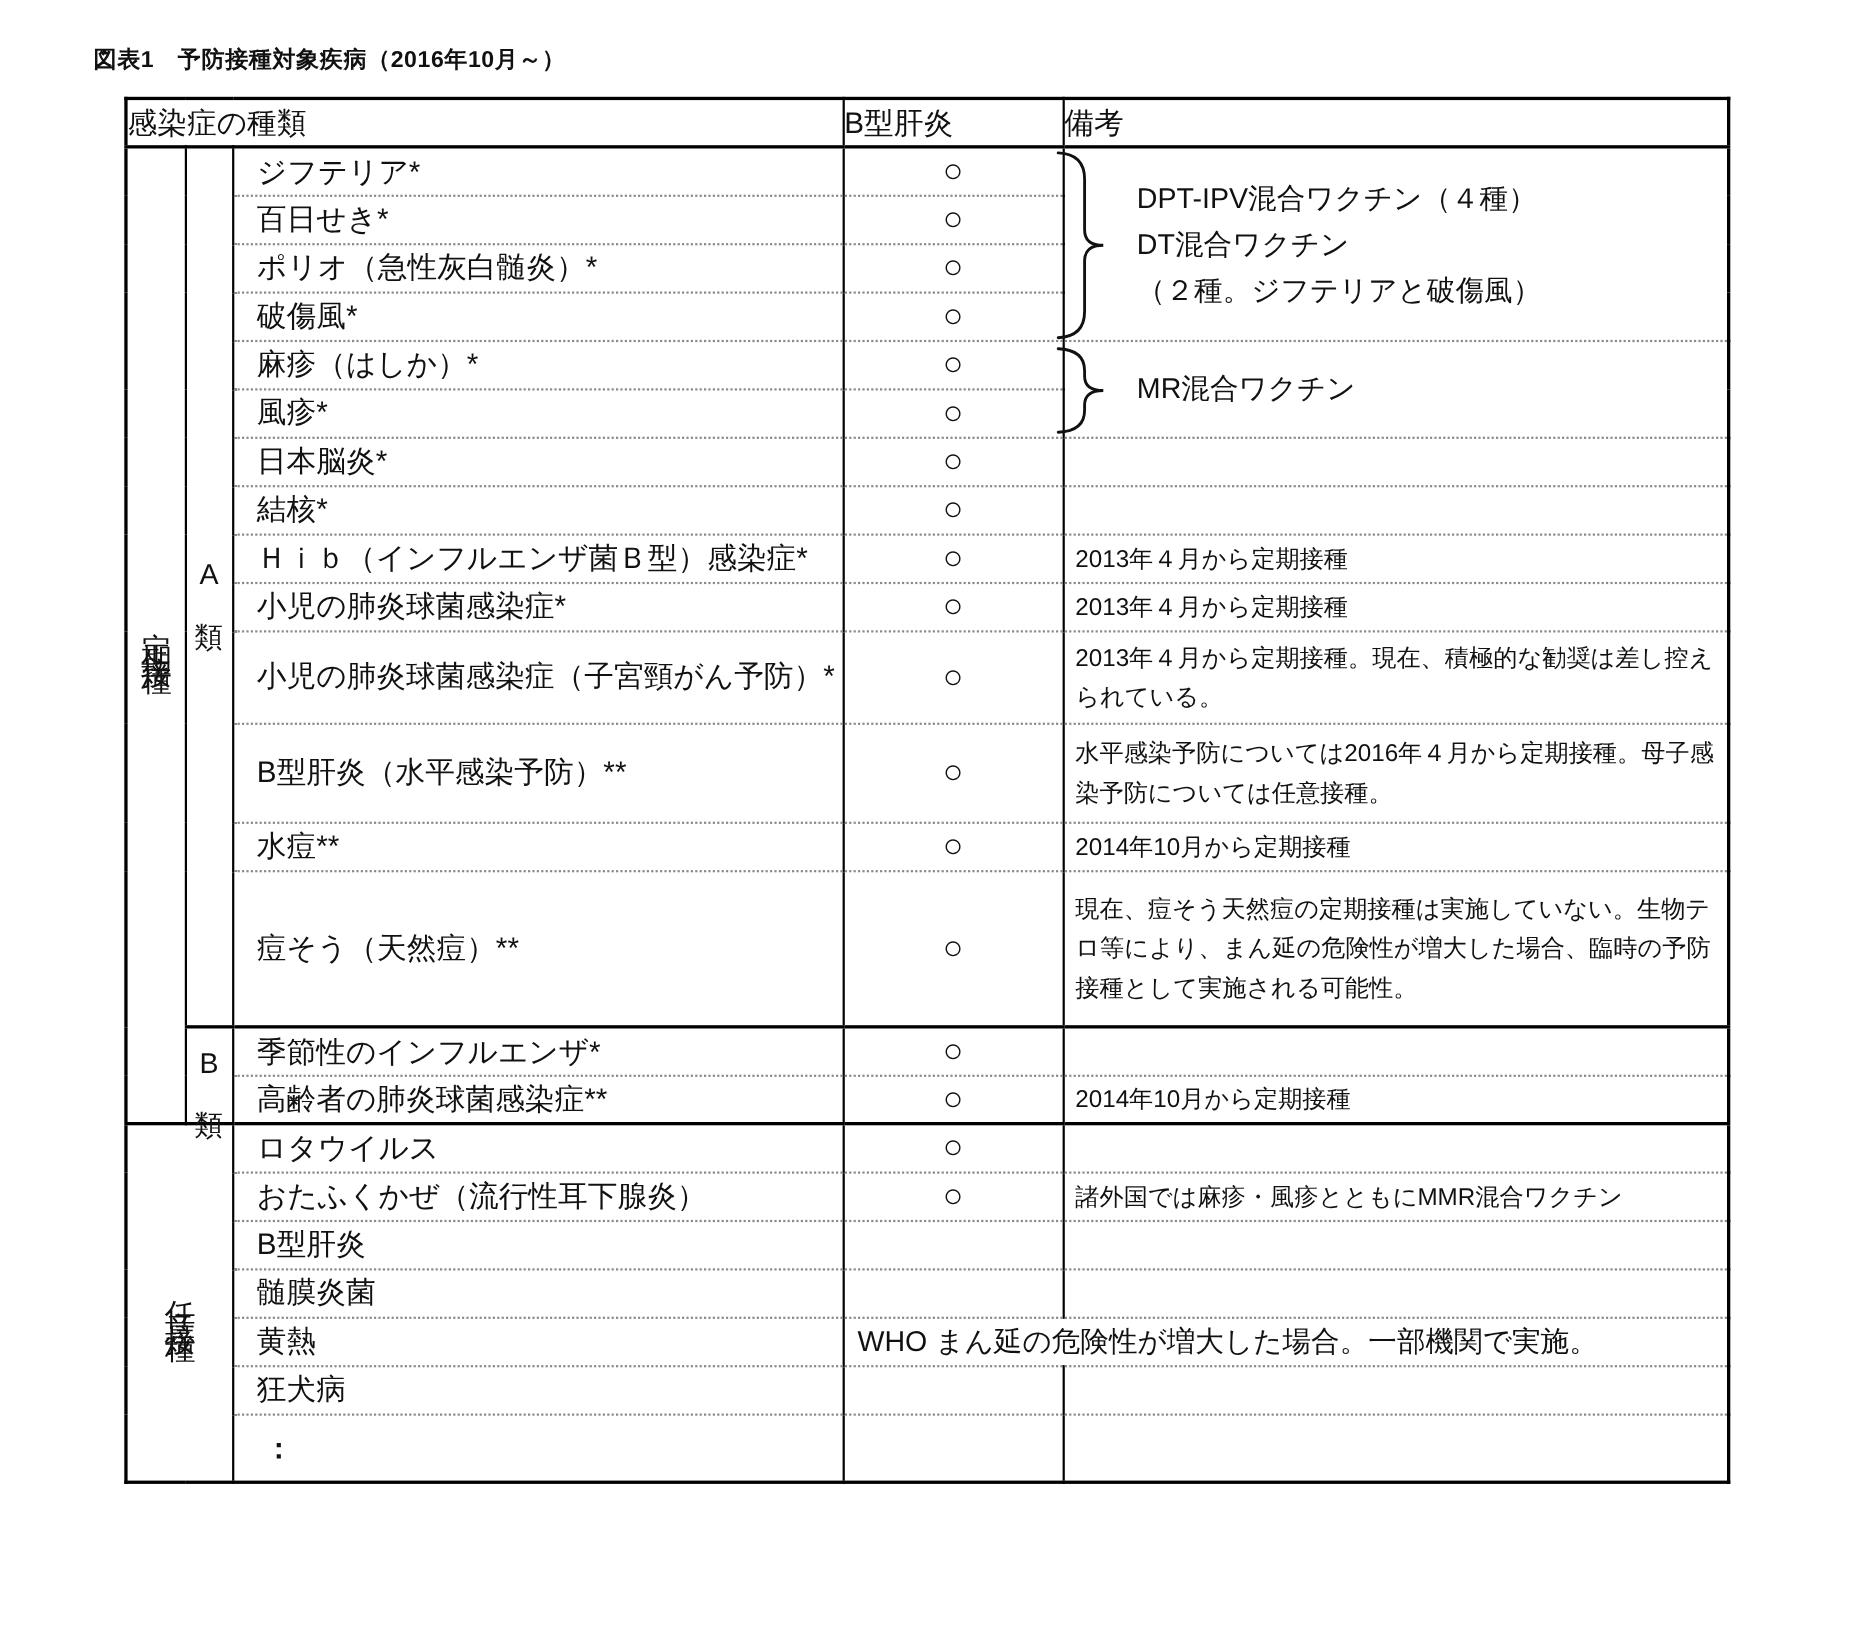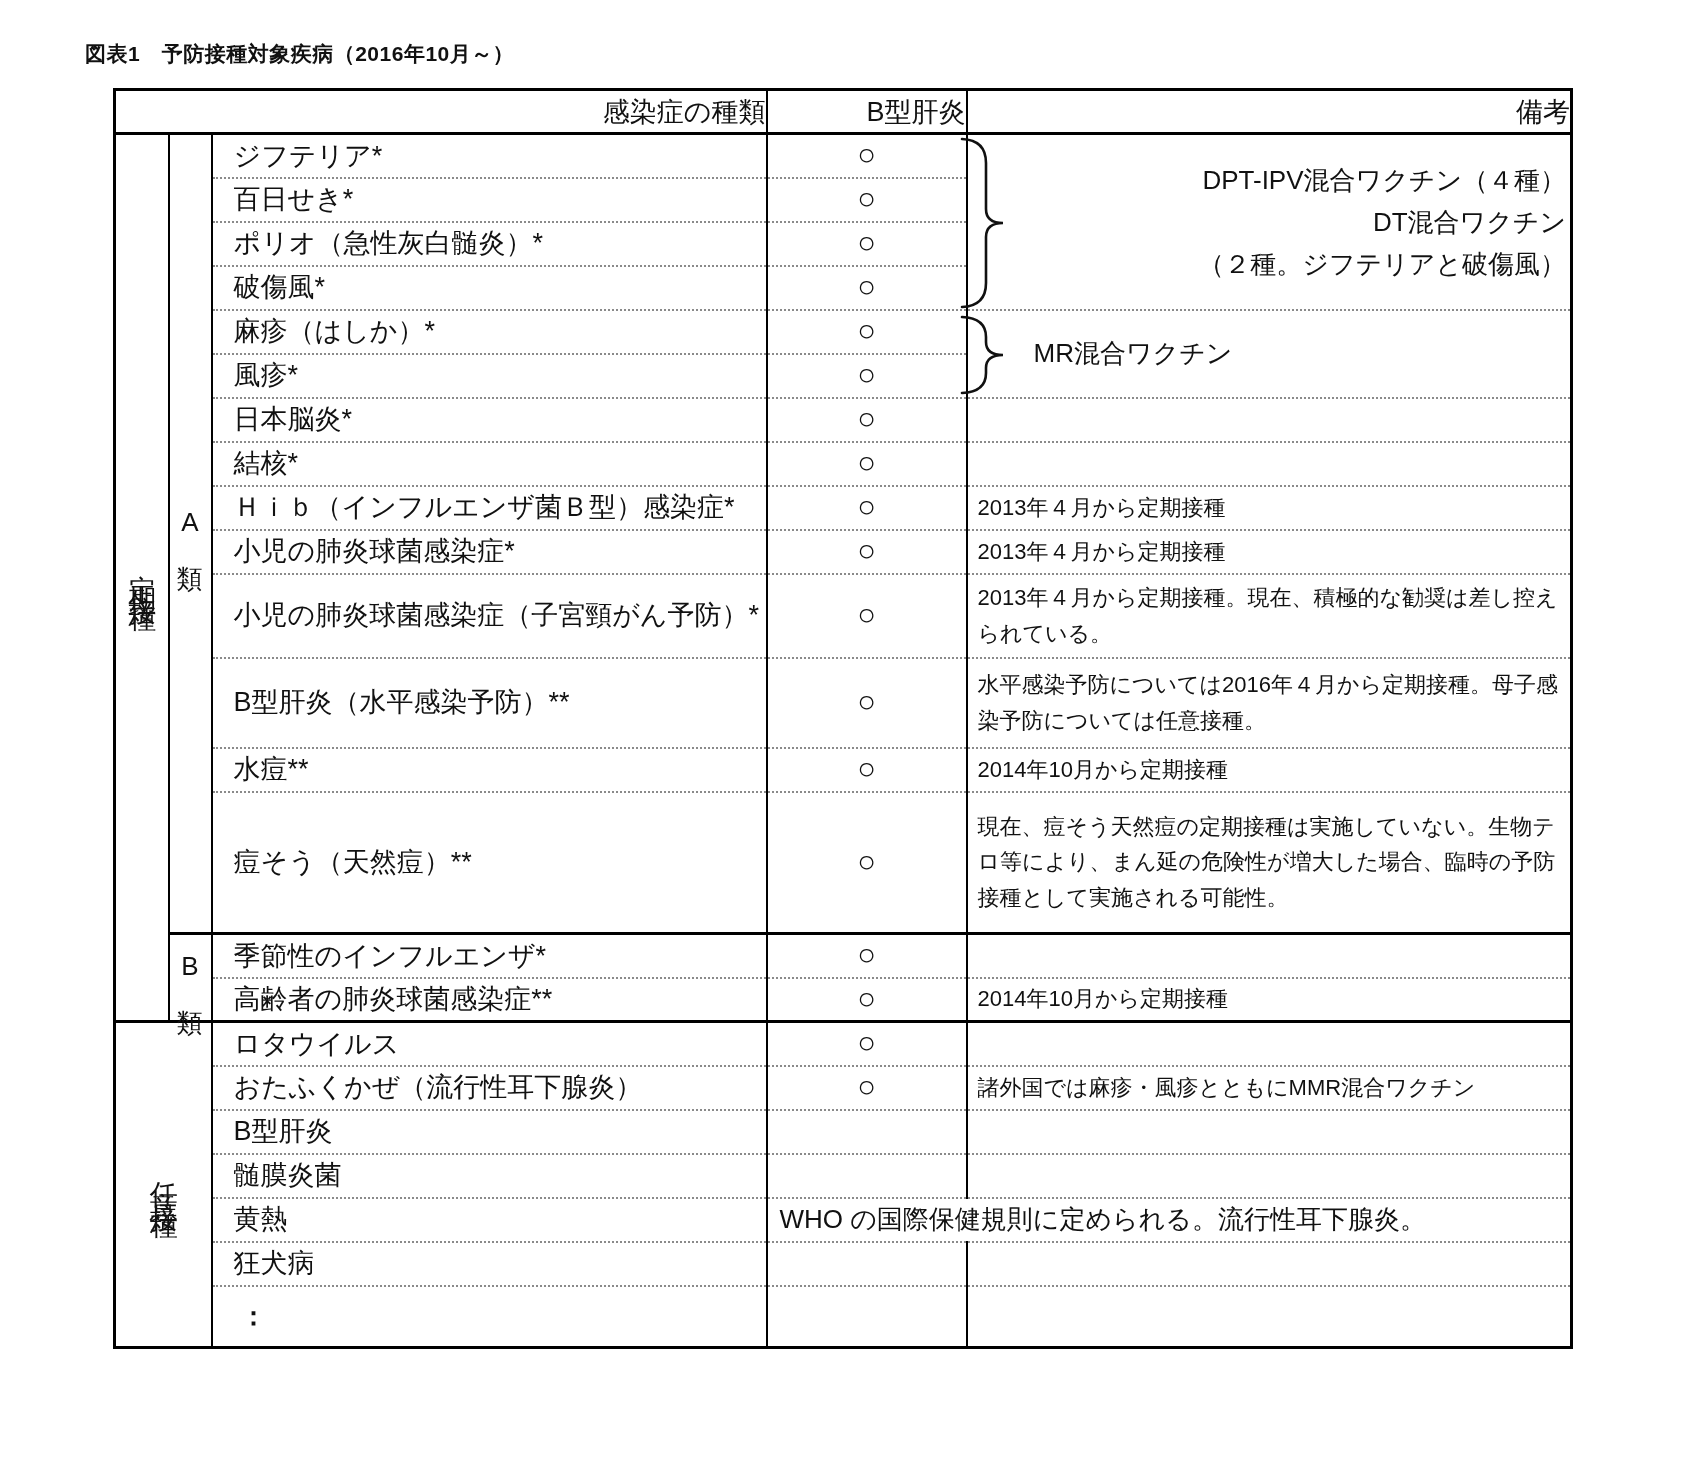--- a/index.html
+++ b/index.html
@@ -12,21 +12,21 @@
     font-size:21px;font-weight:600;letter-spacing:.5px;
   }
   table.vax{
     border-collapse:collapse;table-layout:fixed;
     width:1457px;margin-left:113px;
     border:3px solid #000;
   }
   th,td{padding:0;vertical-align:middle;overflow:visible;}
   thead tr{height:44px;}
   th{
-    font-size:27px;font-weight:400;text-align:right;
+    font-size:27px;font-weight:400;text-align:left;
     border-left:2px solid #000;border-bottom:3px solid #000;
   }
   tbody tr{height:44px;}
   tr.rh84{height:84px;}
   tr.rh90{height:90px;}
   tr.rh142{height:142px;}
   tr.rh62{height:62px;}
   tbody td{
     border-left:2px solid #000;
     border-top:2px dotted #8a8a8a;
@@ -43,21 +43,21 @@
   .vtext{
     writing-mode:vertical-rl;text-orientation:upright;
     display:inline-block;line-height:1;
     font-size:28px;letter-spacing:11px;
   }
   .vtext.small{font-size:26px;letter-spacing:8px;}
   td.brace-cell{position:relative;padding:0 4px 0 66px;font-size:26px;}
   svg.brace{position:absolute;left:-9px;overflow:visible;}
   svg.brace.b1{top:2px;}
   svg.brace.b2{top:4px;}
-  .brace-lines div{line-height:42px;white-space:nowrap;text-align:right;}
+  .brace-lines div{line-height:42px;white-space:nowrap;}
 </style>
 </head>
 <body>
 
 <div class="doc-title">図表1　予防接種対象疾病（2016年10月～）</div>
 
 <table class="vax">
   <colgroup>
     <col style="width:54px">
       <col style="width:43px">
@@ -182,21 +182,21 @@
       <td class="who"><span class="circ"></span></td>
       <td class="remark"></td>
     </tr>
     <tr>
       <td class="disease">髄膜炎菌</td>
       <td class="who"><span class="circ"></span></td>
       <td class="remark"></td>
     </tr>
     <tr>
       <td class="disease">黄熱</td>
-      <td class="remark-merged" colspan="2">WHO の国際保健規則に定められる。流行性耳下腺炎。</td>
+      <td class="remark-merged" colspan="2">WHO まん延の危険性が増大した場合。一部機関で実施。</td>
     </tr>
     <tr>
       <td class="disease">狂犬病</td>
       <td class="who"><span class="circ"></span></td>
       <td class="remark"></td>
     </tr>
     <tr class="rh62">
       <td class="disease colon">：</td>
       <td class="who"><span class="circ"></span></td>
       <td class="remark"></td>

